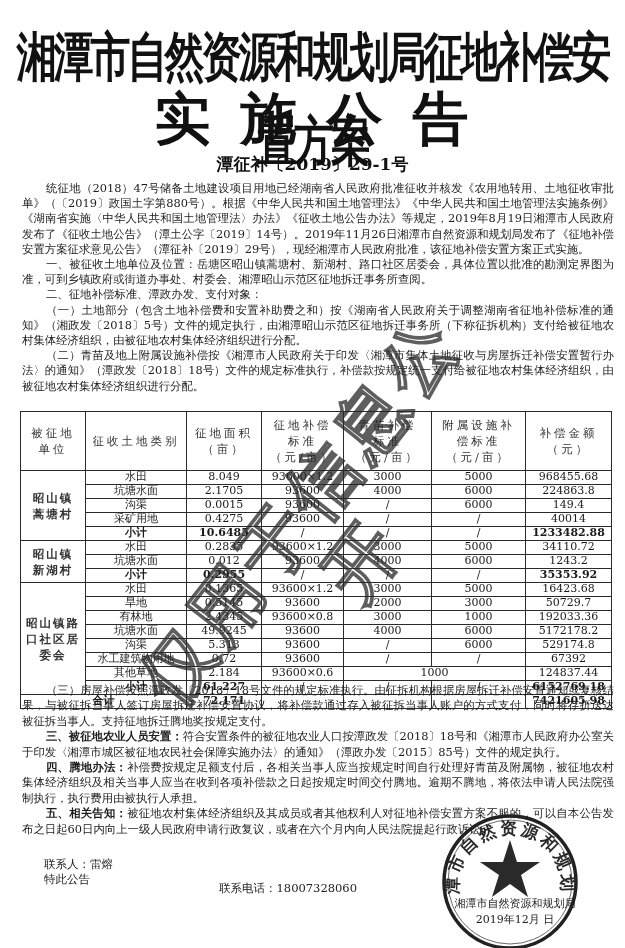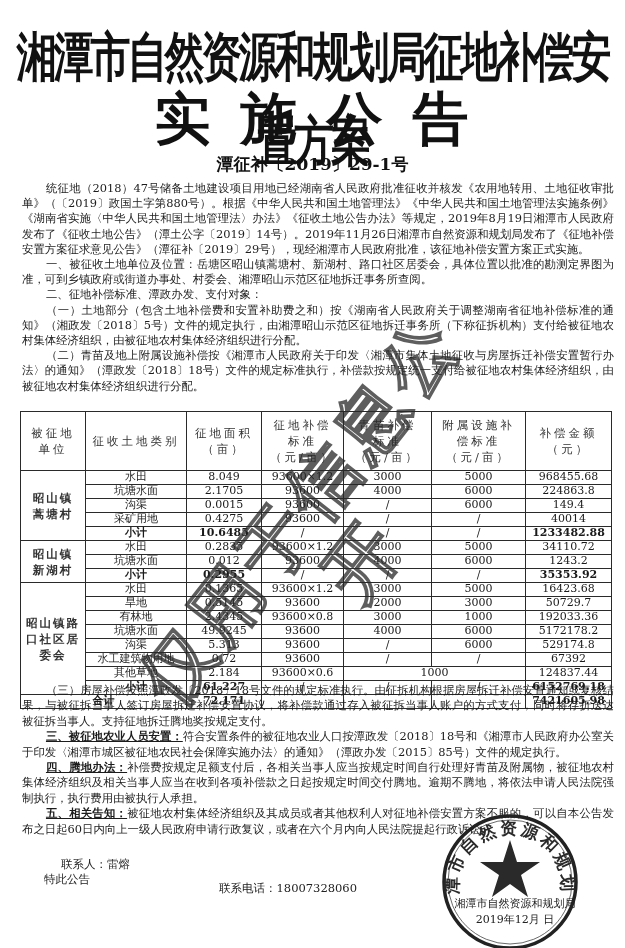--- a/index.html
+++ b/index.html
@@ -26,21 +26,21 @@
                border-collapse: collapse; font-size: 11px; color: #1a1a1a; table-layout: fixed; }
   table.comp td, table.comp th { border: 1px solid #2a2a2a; padding: 0; text-align: center;
                line-height: 12.6px; height: 13px; font-weight: normal; }
   table.comp th { height: 58px; letter-spacing: 3px; font-size: 11.5px; line-height: 16px; color: #333; }
   table.comp td.unit { letter-spacing: 2px; font-size: 11.5px; line-height: 16px; color: #333; font-weight: bold; }
   table.comp .bold { font-weight: bold; text-align: center; }
 
   .after { position: absolute; left: 22px; top: 683px; width: 592px;
            font-size: 11.4px; line-height: 15.4px; text-align: justify; color: #1c1c1c; }
   .after p { margin: 0; text-indent: 2.1em; }
-  .after b { font-family: "DejaVu Sans", sans-serif; font-weight: bold; text-decoration: underline; }
+  .after b { font-family: "DejaVu Sans", sans-serif; font-weight: bold; }
 
   .contact { position: absolute; top: 857px; font-size: 11.5px; line-height: 15px; color: #222; }
   .closing { position: absolute; left: 44px; top: 872px; font-size: 11.5px; color: #222; }
 
   .stamp { position: absolute; left: 440px; top: 812px; width: 140px; height: 140px; }
   .sign { position: absolute; left: 440px; top: 896px; width: 150px; text-align: center;
           font-size: 11px; line-height: 16px; color: #222; }
 
   .watermark { position: absolute; left: 40px; top: 470px; width: 520px; height: 80px;
                transform: rotate(-52deg); transform-origin: center; pointer-events: none;
@@ -232,21 +232,21 @@
     </tbody>
   </table>
 
   <div class="after">
     <p>（三）房屋补偿按照潭政发〔2018〕18号文件的规定标准执行。由征拆机构根据房屋拆迁补偿安置通知或复核结果，与被征拆当事人签订房屋拆迁补偿安置协议，将补偿款通过存入被征拆当事人账户的方式支付，同时将存折送达被征拆当事人。支持征地拆迁腾地奖按规定支付。</p>
     <p><b>三、被征地农业人员安置：</b><span>符合安置条件的被征地农业人口按潭政发〔2018〕18号和《湘潭市人民政府办公室关于印发〈湘潭市城区被征地农民社会保障实施办法〉的通知》（潭政办发〔2015〕85号）文件的规定执行。</span></p>
     <p><b>四、腾地办法：</b><span>补偿费按规定足额支付后，各相关当事人应当按规定时间自行处理好青苗及附属物，被征地农村集体经济组织及相关当事人应当在收到各项补偿款之日起按规定时间交付腾地。逾期不腾地，将依法申请人民法院强制执行，执行费用由被执行人承担。</span></p>
     <p><b>五、相关告知：</b><span>被征地农村集体经济组织及其成员或者其他权利人对征地补偿安置方案不服的，可以自本公告发布之日起60日内向上一级人民政府申请行政复议，或者在六个月内向人民法院提起行政诉讼。</span></p>
   </div>
 
-  <div class="contact" style="left:61px;text-align:center;">联系人：雷熔</div>
+  <div class="contact" style="left:44px;text-align:center;">联系人：雷熔</div>
   <div class="contact" style="left:219px;margin-top:24px;">联系电话：18007328060</div>
   <div class="closing">特此公告</div>
 
   <svg class="stamp" viewBox="0 0 140 140">
     <defs>
       <path id="ringpath" d="M 20 88 A 52 52 0 1 1 120 88"></path>
     </defs>
     <circle cx="70" cy="70" r="66" fill="none" stroke="#222" stroke-width="3.5"></circle>
     <circle cx="70" cy="70" r="62" fill="none" stroke="#444" stroke-width="0.8"></circle>
     <polygon points="70,28 77,50 100,50 81,63 88,85 70,72 52,85 59,63 40,50 63,50" fill="#2a2a2a"></polygon>

